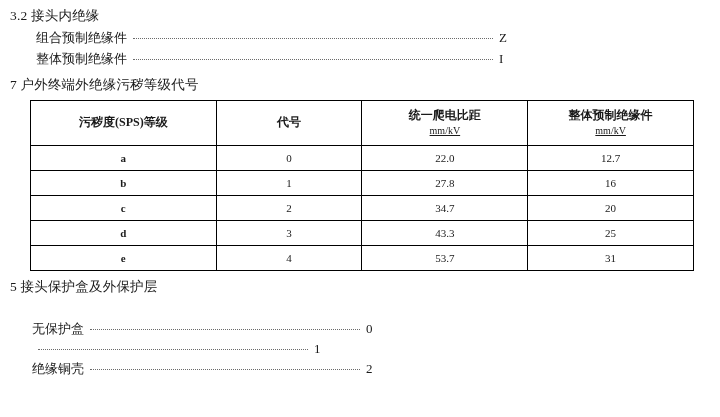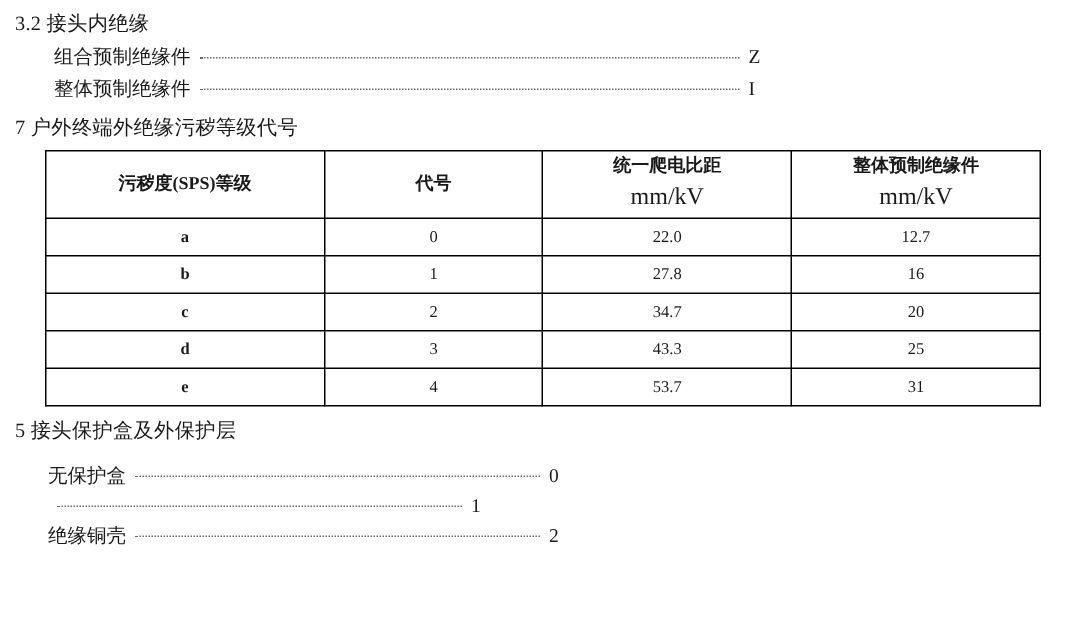--- a/index.html
+++ b/index.html
@@ -88,35 +88,36 @@
   }
   table.grade thead th {
     height: 44px;
     font-weight: bold;
     font-size: 12px;
     line-height: 1.45;
   }
   table.grade thead th .unit {
     display: block;
     font-weight: normal;
-    font-size: 16px;
+    font-size: 10px;
     font-family: "Liberation Serif", serif;
+    text-decoration: underline;
   }
   table.grade tbody td {
     height: 24px;
     font-size: 11px;
   }
   table.grade tbody td.sps { font-weight: bold; }
   col.c1 { width: 28%; }
   col.c2 { width: 22%; }
   col.c3 { width: 25%; }
   col.c4 { width: 25%; }
 
   .heading-4 { margin-top: 6px; }
-  .heading-5 { margin-top: 2px; margin-bottom: 12px; }
+  .heading-5 { margin-top: 2px; margin-bottom: 24px; }
 </style>
 </head>
 <body>
 
 <div class="page">
 
   <div class="group-32">
     <p class="sec-heading">3.2 接头内绝缘</p>
 
     <div class="entry e-32a indent-1">

